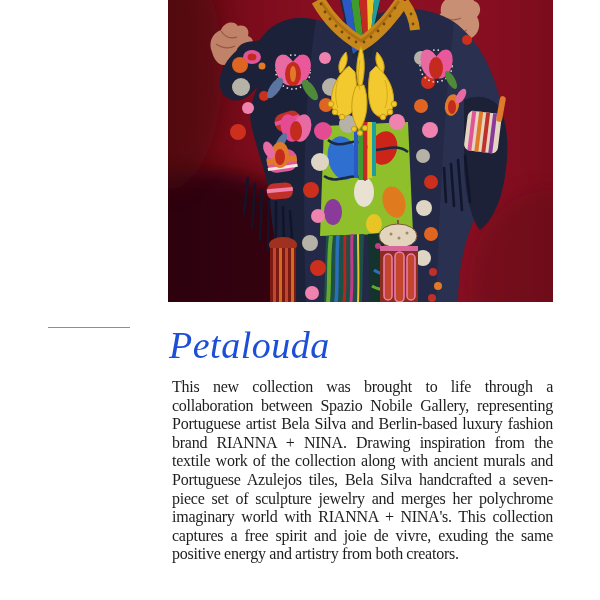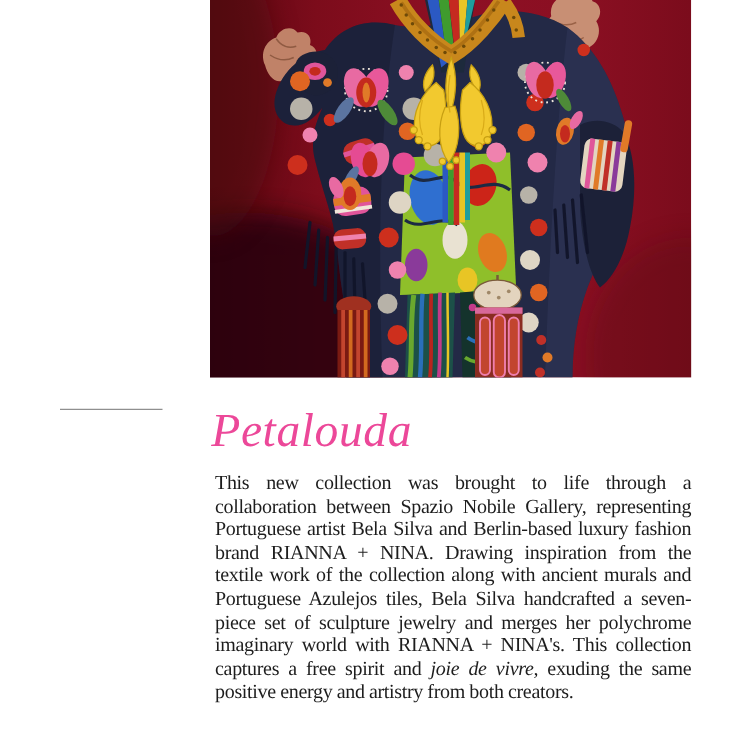--- a/index.html
+++ b/index.html
@@ -11,28 +11,28 @@
     position:absolute;left:168px;top:0;width:385px;height:302px;margin:0;
   }
   .photo svg{display:block;width:385px;height:302px;}
   .divider{
     position:absolute;left:48px;top:327px;width:82px;height:1px;
     background:#8f8f8f;
   }
   .title{
     position:absolute;left:169px;top:326px;margin:0;
     font-family:"Liberation Serif",serif;font-style:italic;font-weight:400;
-    font-size:38px;line-height:1;color:#ec4899;letter-spacing:0.5px;
+    font-size:38px;line-height:1;color:#1d4ed8;letter-spacing:0.5px;
   }
   .body-text{
     position:absolute;left:172px;top:378px;width:381px;margin:0;
     font-size:16px;line-height:18.6px;color:#1d1d1d;
     text-align:justify;letter-spacing:-0.25px;word-spacing:-0.3px;
   }
-  .body-text .it{font-style:italic;}
+  .body-text .it{}
 </style>
 </head>
 <body>
 
 <figure class="photo">
   <svg viewBox="0 0 385 302" xmlns="http://www.w3.org/2000/svg">
     <defs>
       <linearGradient id="bgG" x1="0" y1="0" x2="1" y2="0">
         <stop offset="0" stop-color="#5c0712"></stop>
         <stop offset="0.22" stop-color="#7c0c1b"></stop>

